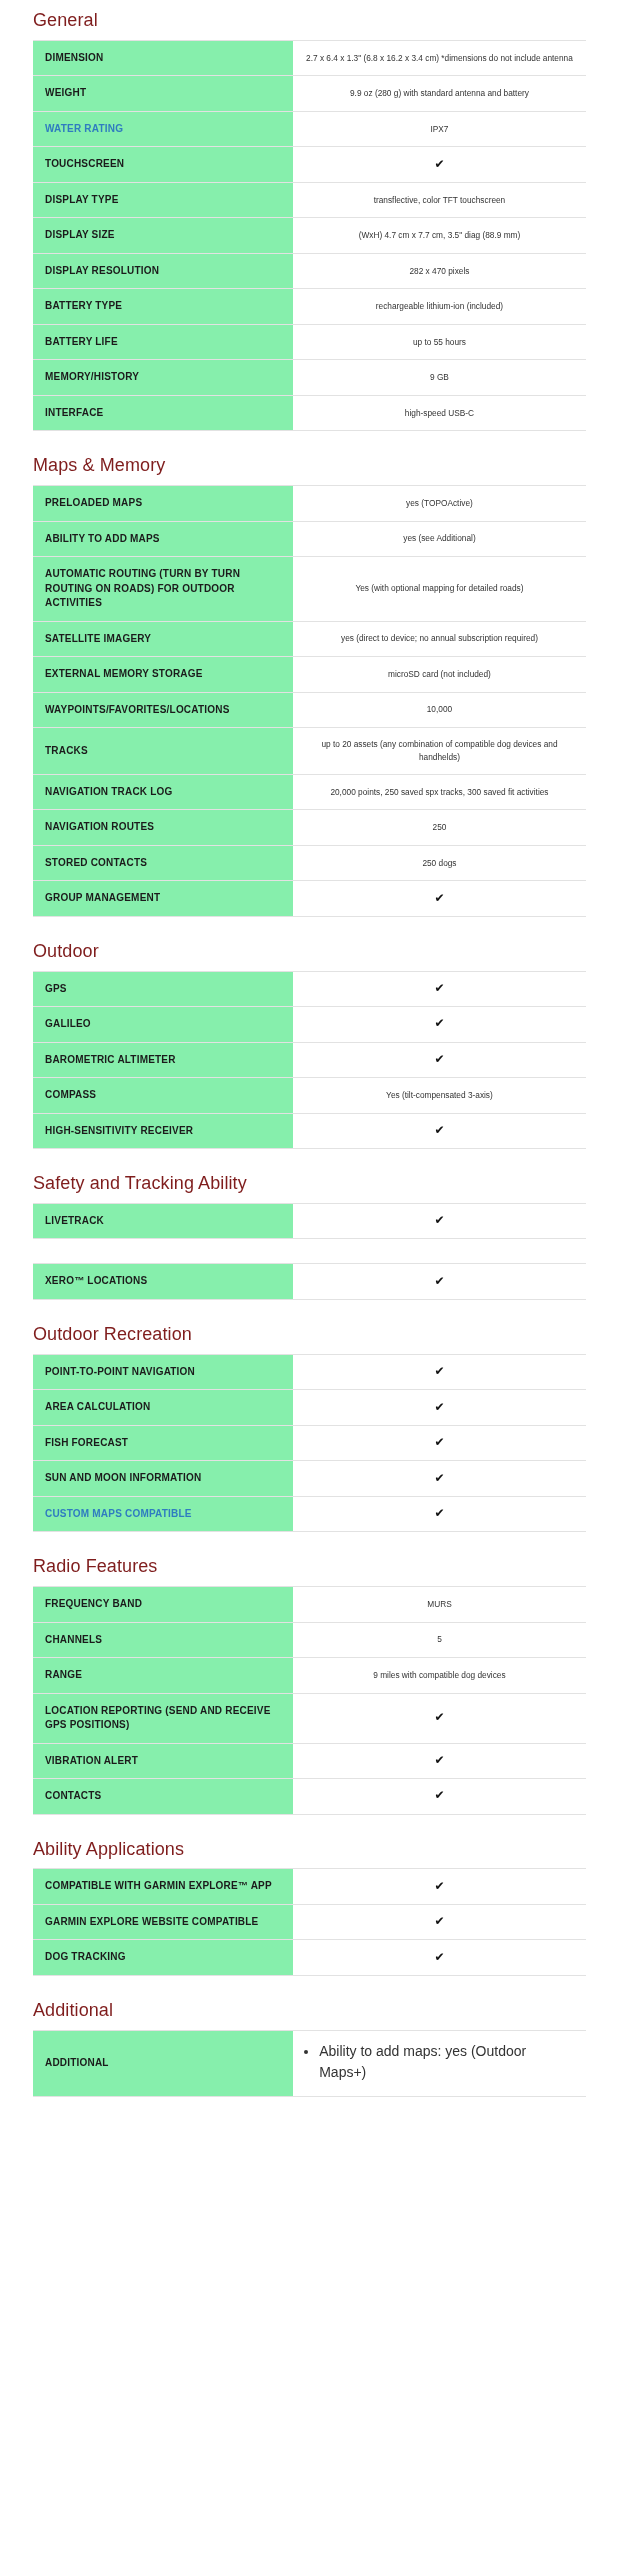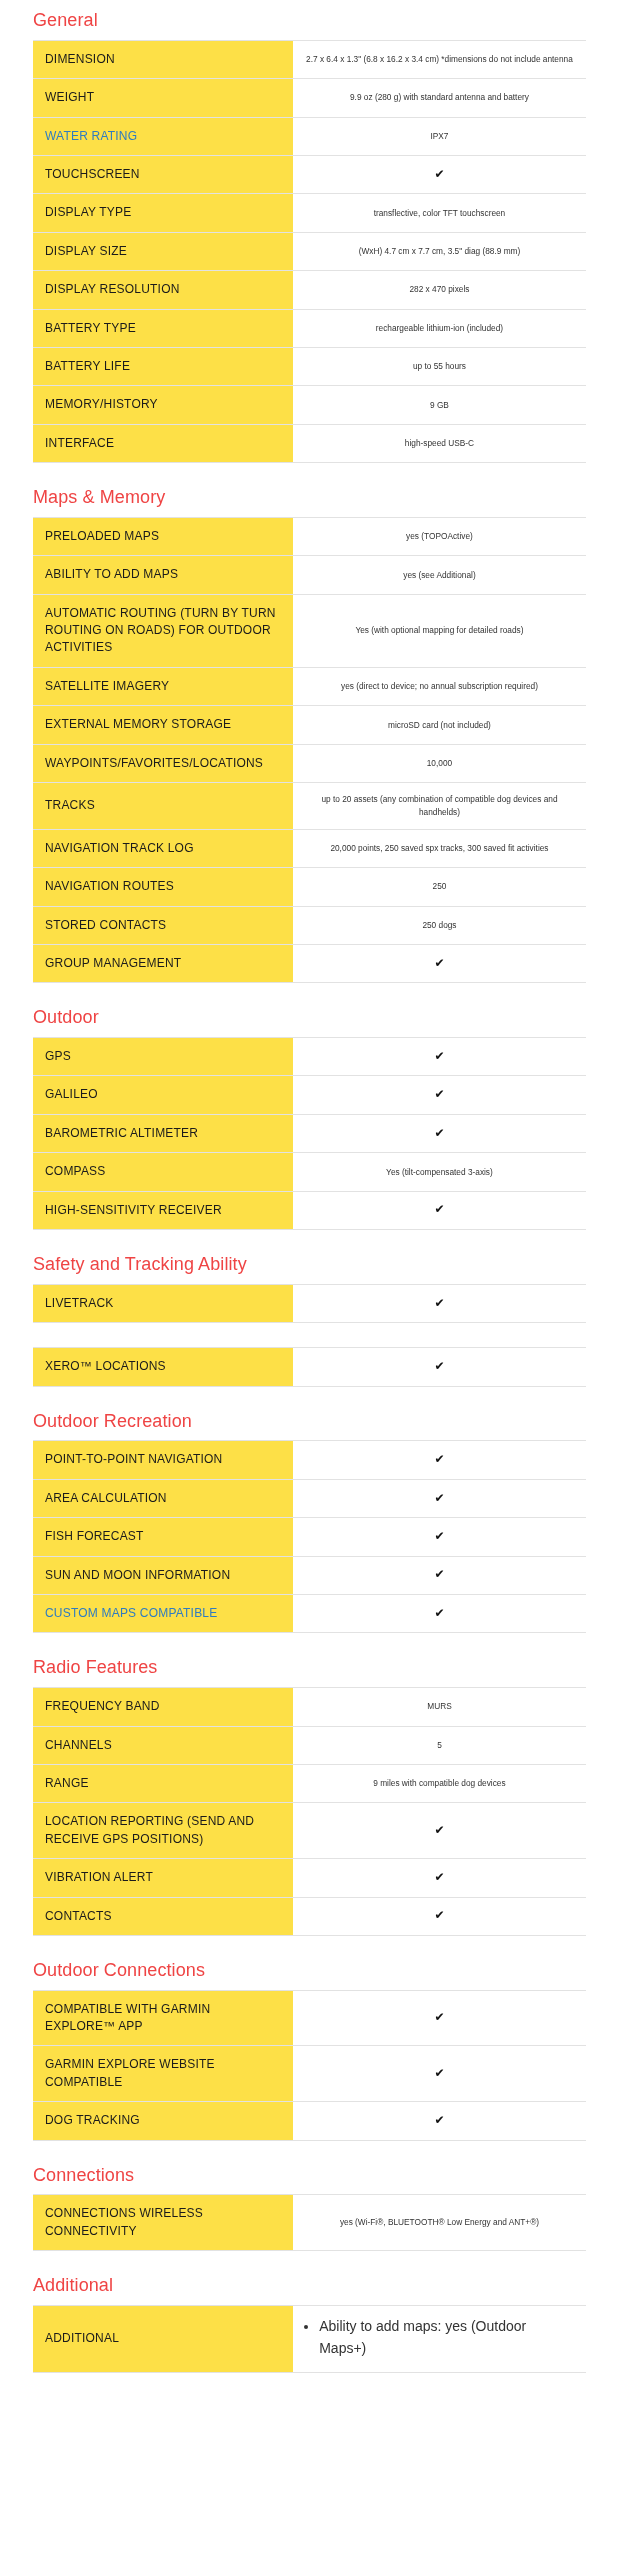--- a/index.html
+++ b/index.html
@@ -15,42 +15,42 @@
     padding: 0 33px 33px 33px;
     margin: 0 auto;
   }
   .section {
     margin-bottom: 24px;
   }
   .section:first-child { margin-top: 10px; }
   .section-title {
     font-size: 18px;
     font-weight: normal;
-    color: #ef4444;
+    color: #7f1d1d;
     margin: 0 0 8.8px 0;
     letter-spacing: 0.1px;
   }
   table.spec {
     width: 100%;
     border-collapse: collapse;
     table-layout: fixed;
   }
   table.spec tr {
     border-top: 0.6px solid #e2e2e2;
     border-bottom: 0.6px solid #e2e2e2;
   }
   table.spec td {
     vertical-align: middle;
     padding: 10px 12px;
   }
   td.label {
     width: 47%;
-    background: #fde047;
-    font-size: 12px;
-    font-weight: normal;
+    background: #86efac;
+    font-size: 10px;
+    font-weight: bold;
     letter-spacing: 0.2px;
     text-transform: uppercase;
     color: #1b1b1b;
     line-height: 1.45;
   }
   td.label.link {
     color: #2f7cc0;
   }
   td.value {
     width: 53%;
@@ -285,45 +285,34 @@
             <td class="value"><span class="check">✔</span></td>
           </tr>
           <tr>
             <td class="label">CONTACTS</td>
             <td class="value"><span class="check">✔</span></td>
           </tr>
         </tbody>
       </table>
     </section>
     <section class="section">
-      <h2 class="section-title">Outdoor Connections</h2>
+      <h2 class="section-title">Ability Applications</h2>
       <table class="spec">
         <tbody>
           <tr>
             <td class="label">COMPATIBLE WITH GARMIN EXPLORE™ APP</td>
             <td class="value"><span class="check">✔</span></td>
           </tr>
           <tr>
             <td class="label">GARMIN EXPLORE WEBSITE COMPATIBLE</td>
             <td class="value"><span class="check">✔</span></td>
           </tr>
           <tr>
             <td class="label">DOG TRACKING</td>
             <td class="value"><span class="check">✔</span></td>
-          </tr>
-        </tbody>
-      </table>
-    </section>
-    <section class="section">
-      <h2 class="section-title">Connections</h2>
-      <table class="spec">
-        <tbody>
-          <tr>
-            <td class="label">CONNECTIONS WIRELESS CONNECTIVITY</td>
-            <td class="value">yes (Wi-Fi®, BLUETOOTH® Low Energy and ANT+®)</td>
           </tr>
         </tbody>
       </table>
     </section>
     <section class="section">
       <h2 class="section-title">Additional</h2>
       <table class="spec">
         <tbody>
           <tr>
             <td class="label">ADDITIONAL</td>

